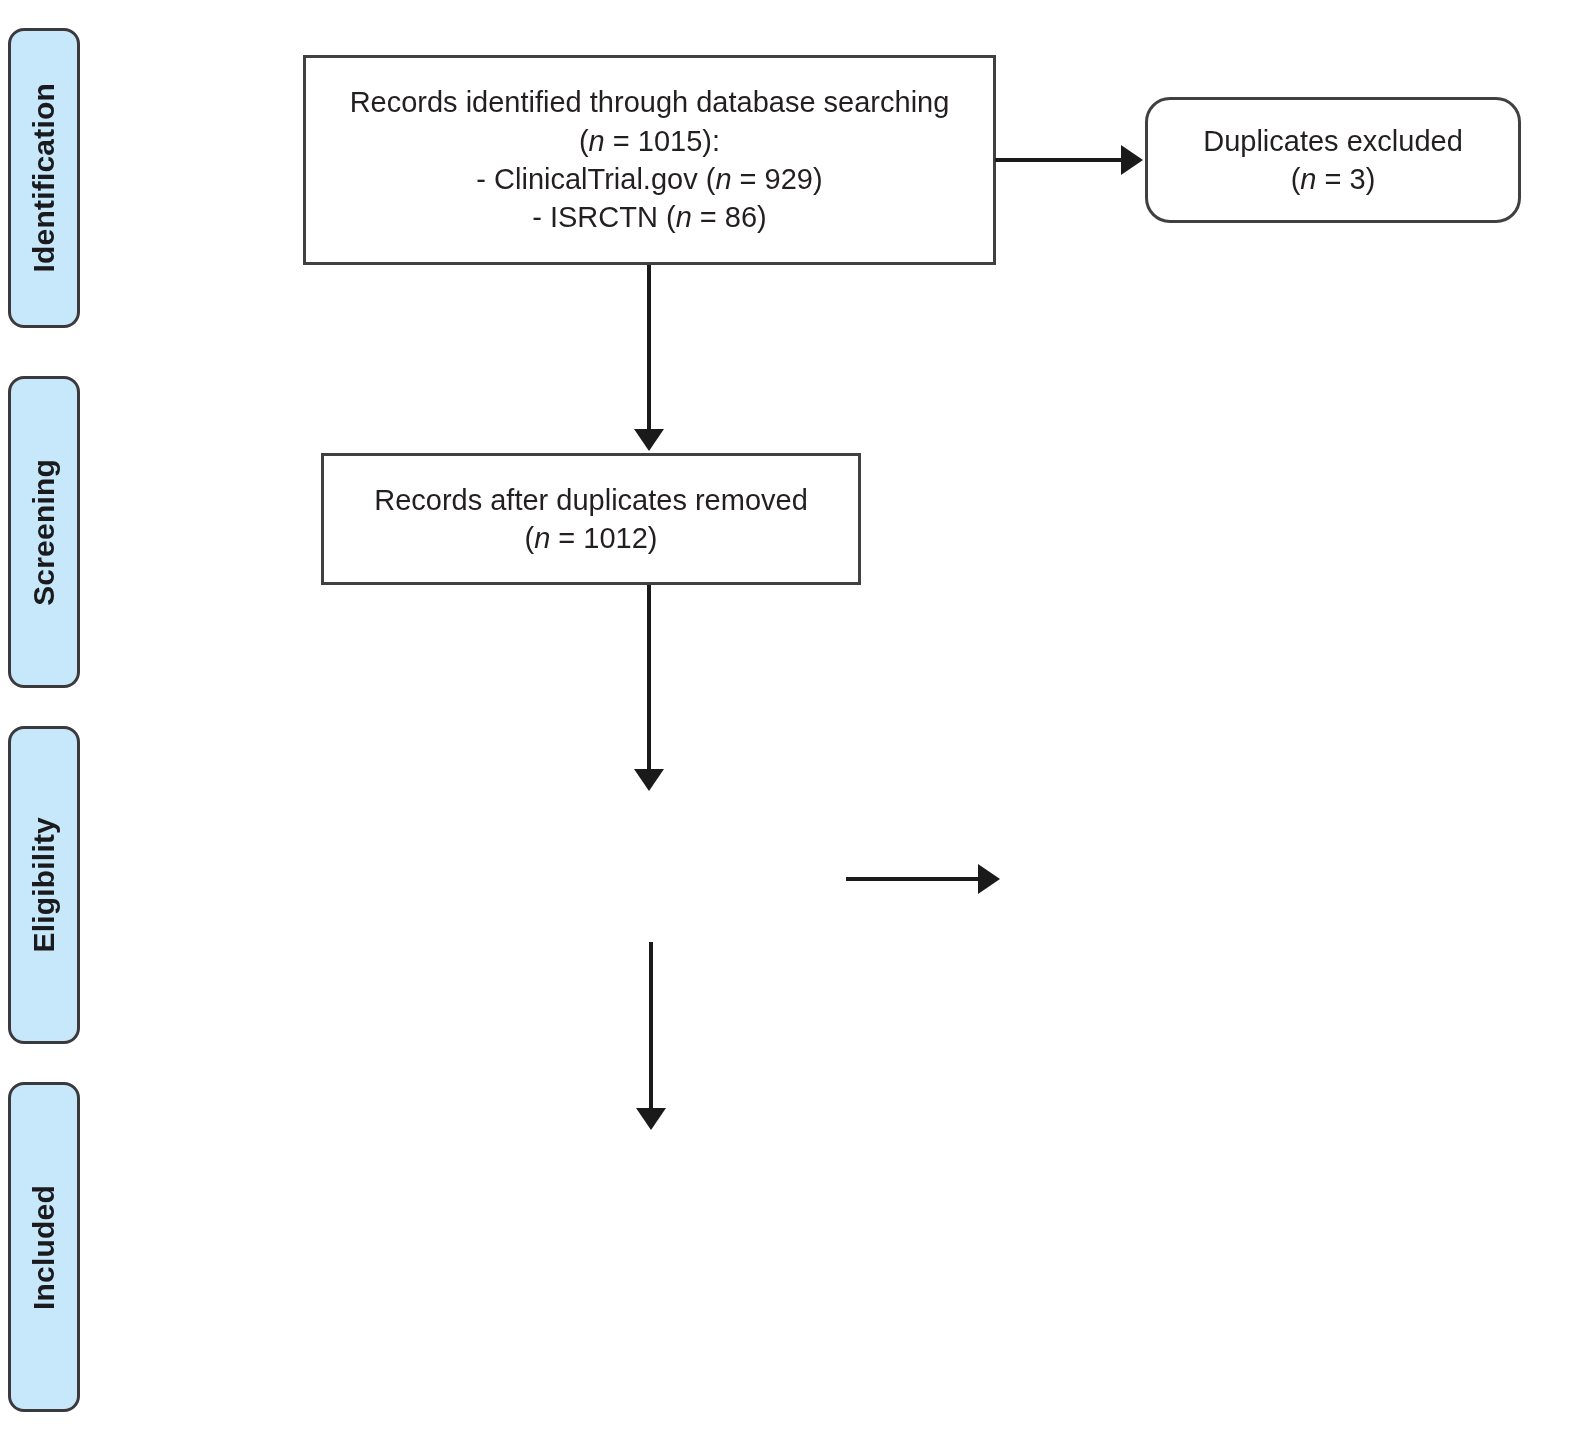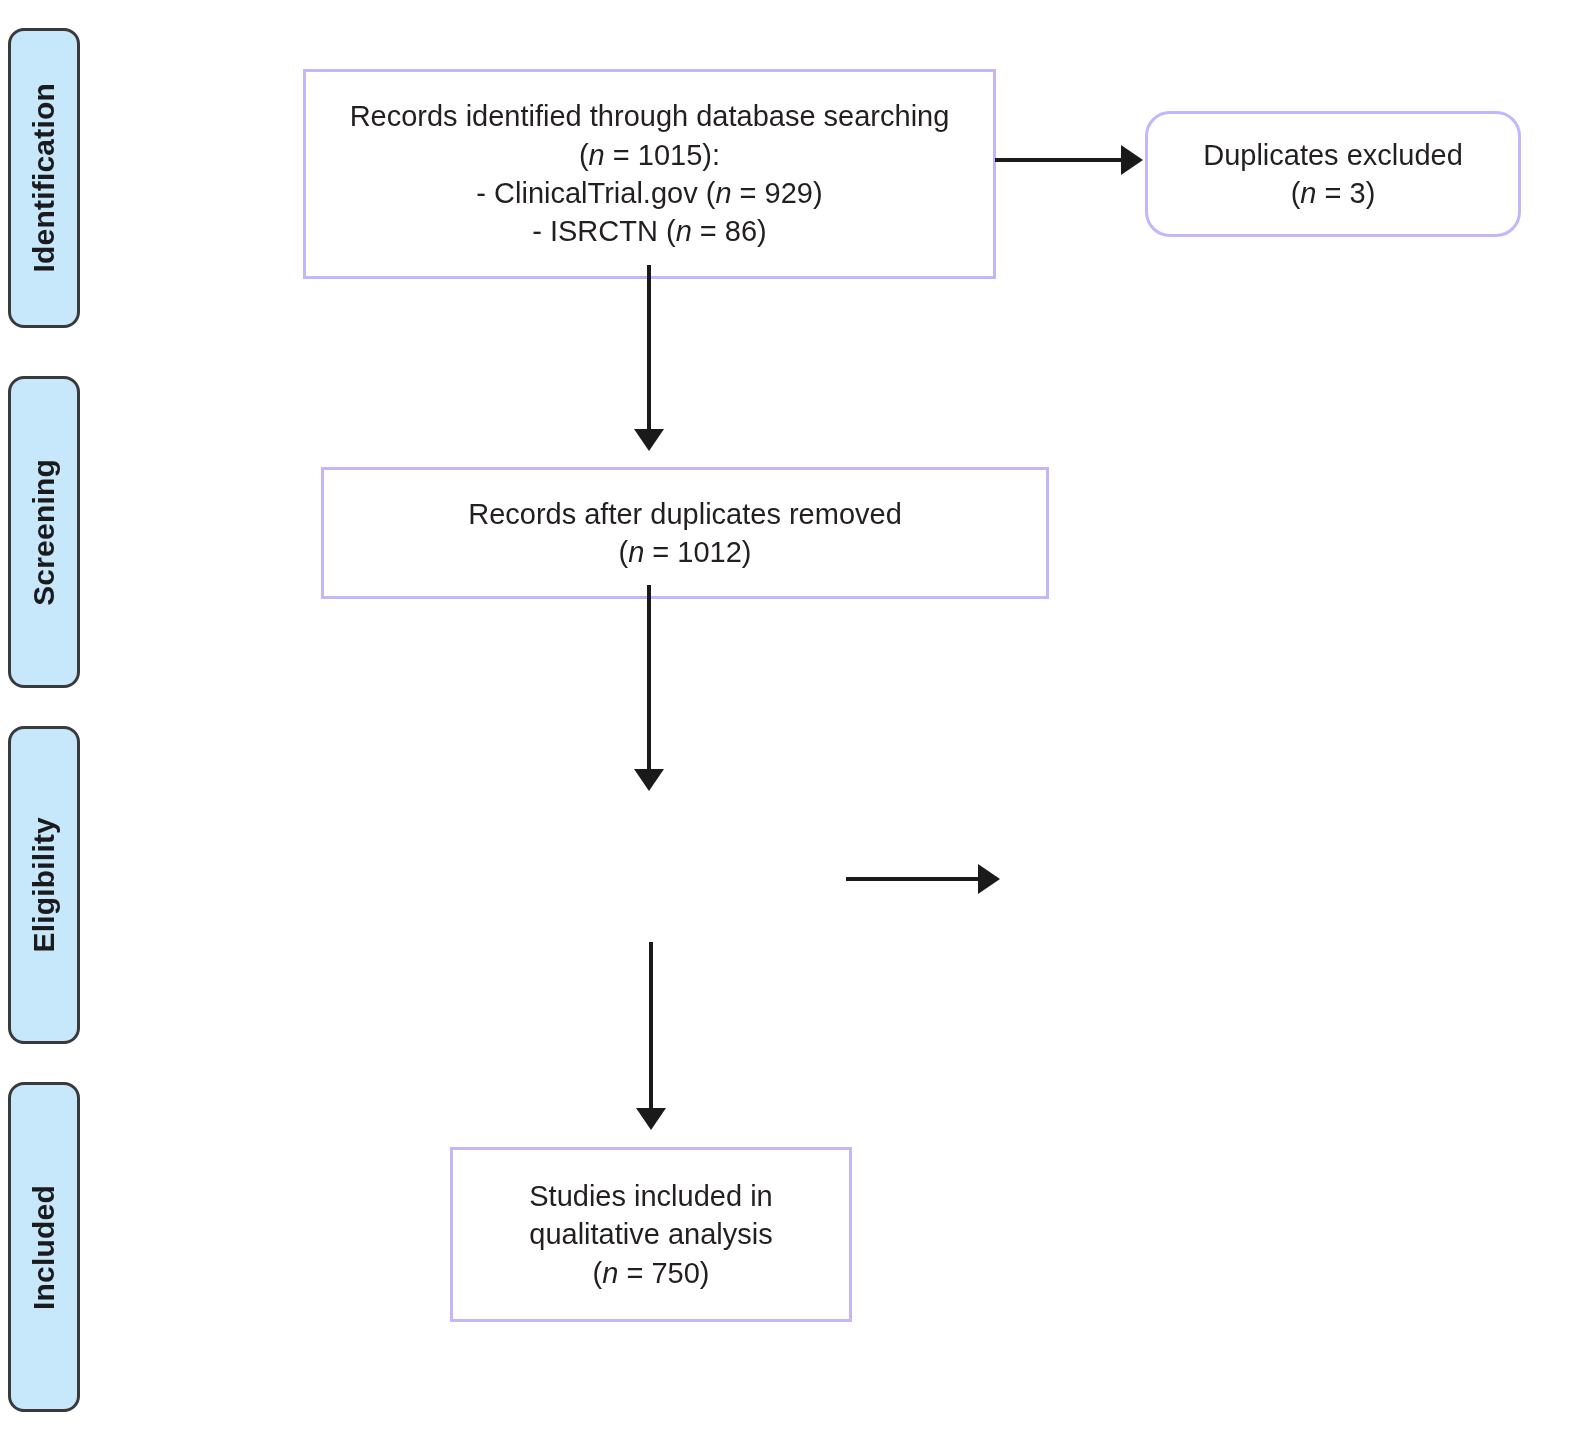--- a/index.html
+++ b/index.html
@@ -45,40 +45,39 @@
 
   #tab-identification { top: 28px;   height: 300px; }
   #tab-screening     { top: 376px;  height: 312px; }
   #tab-eligibility   { top: 726px;  height: 318px; }
   #tab-included      { top: 1082px; height: 330px; }
 
   
   .flow-box {
     position: absolute;
     background: #ffffff;
-    border: 3px solid #c4b5fd;
+    border: 3px solid #404040;
     box-sizing: border-box;
     display: flex;
     align-items: center;
     justify-content: center;
     text-align: center;
-    margin-top: 14px;
   }
   .flow-box .box-text {
     font-size: 29px;
     line-height: 1.32;
     color: #231f20;
     padding: 4px 12px;
     white-space: pre-line;
   }
   .flow-box .box-text i { font-style: italic; }
 
   #box-identified      { left: 303px;  top: 55px;   width: 693px; height: 210px; }
   #box-duplicates      { left: 1145px; top: 97px;   width: 376px; height: 126px; border-radius: 25px; }
-  #box-after-dups      { left: 321px;  top: 453px;  width: 728px; height: 132px; }
+  #box-after-dups      { left: 321px;  top: 453px;  width: 540px; height: 132px; }
   #box-assessed        { left: 457px;  top: 815px;  width: 390px; height: 127px; }
   #box-excluded        { left: 1002px; top: 740px;  width: 563px; height: 278px; }
   #box-included        { left: 450px;  top: 1133px; width: 402px; height: 175px; }
 
   
   .connector { position: absolute; }
   .v-line {
     position: absolute;
     width: 4px;
     background: #1a1a1a;
@@ -148,23 +147,20 @@
   <div class="flow-box" id="box-duplicates">
     <div class="box-text">Duplicates excluded<br>(<i>n</i> = 3)</div>
   </div>
 
   <div class="flow-box" id="box-after-dups">
     <div class="box-text">Records after duplicates removed<br>(<i>n</i> = 1012)</div>
   </div>
 
 
 
-  <div class="flow-box" id="box-included">
-    <div class="box-text">Studies included in<br>qualitative analysis<br>(<i>n</i> = 750)</div>
-  </div>
 
   <div class="connector" id="conn-ident-to-afterdups">
     <div class="v-line"></div>
     <div class="arrow-down"></div>
   </div>
 
   <div class="connector" id="conn-ident-to-duplicates">
     <div class="h-line"></div>
     <div class="arrow-right"></div>
   </div>

